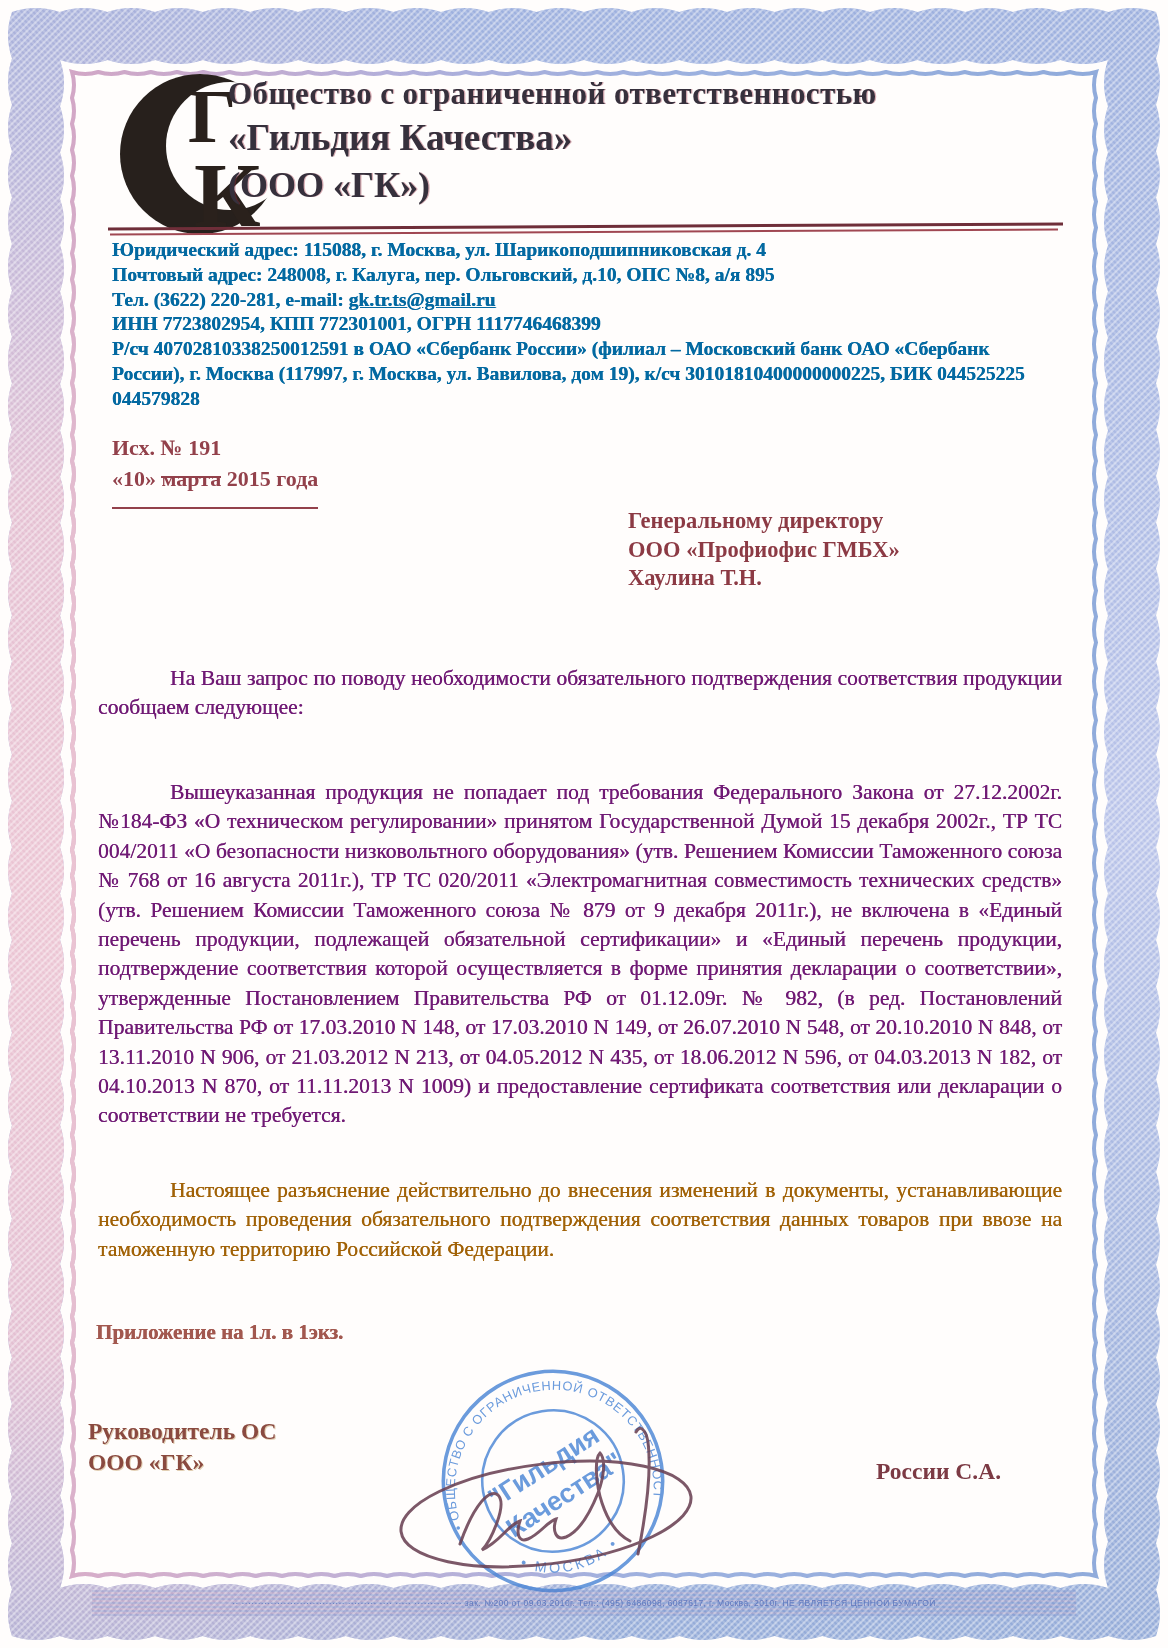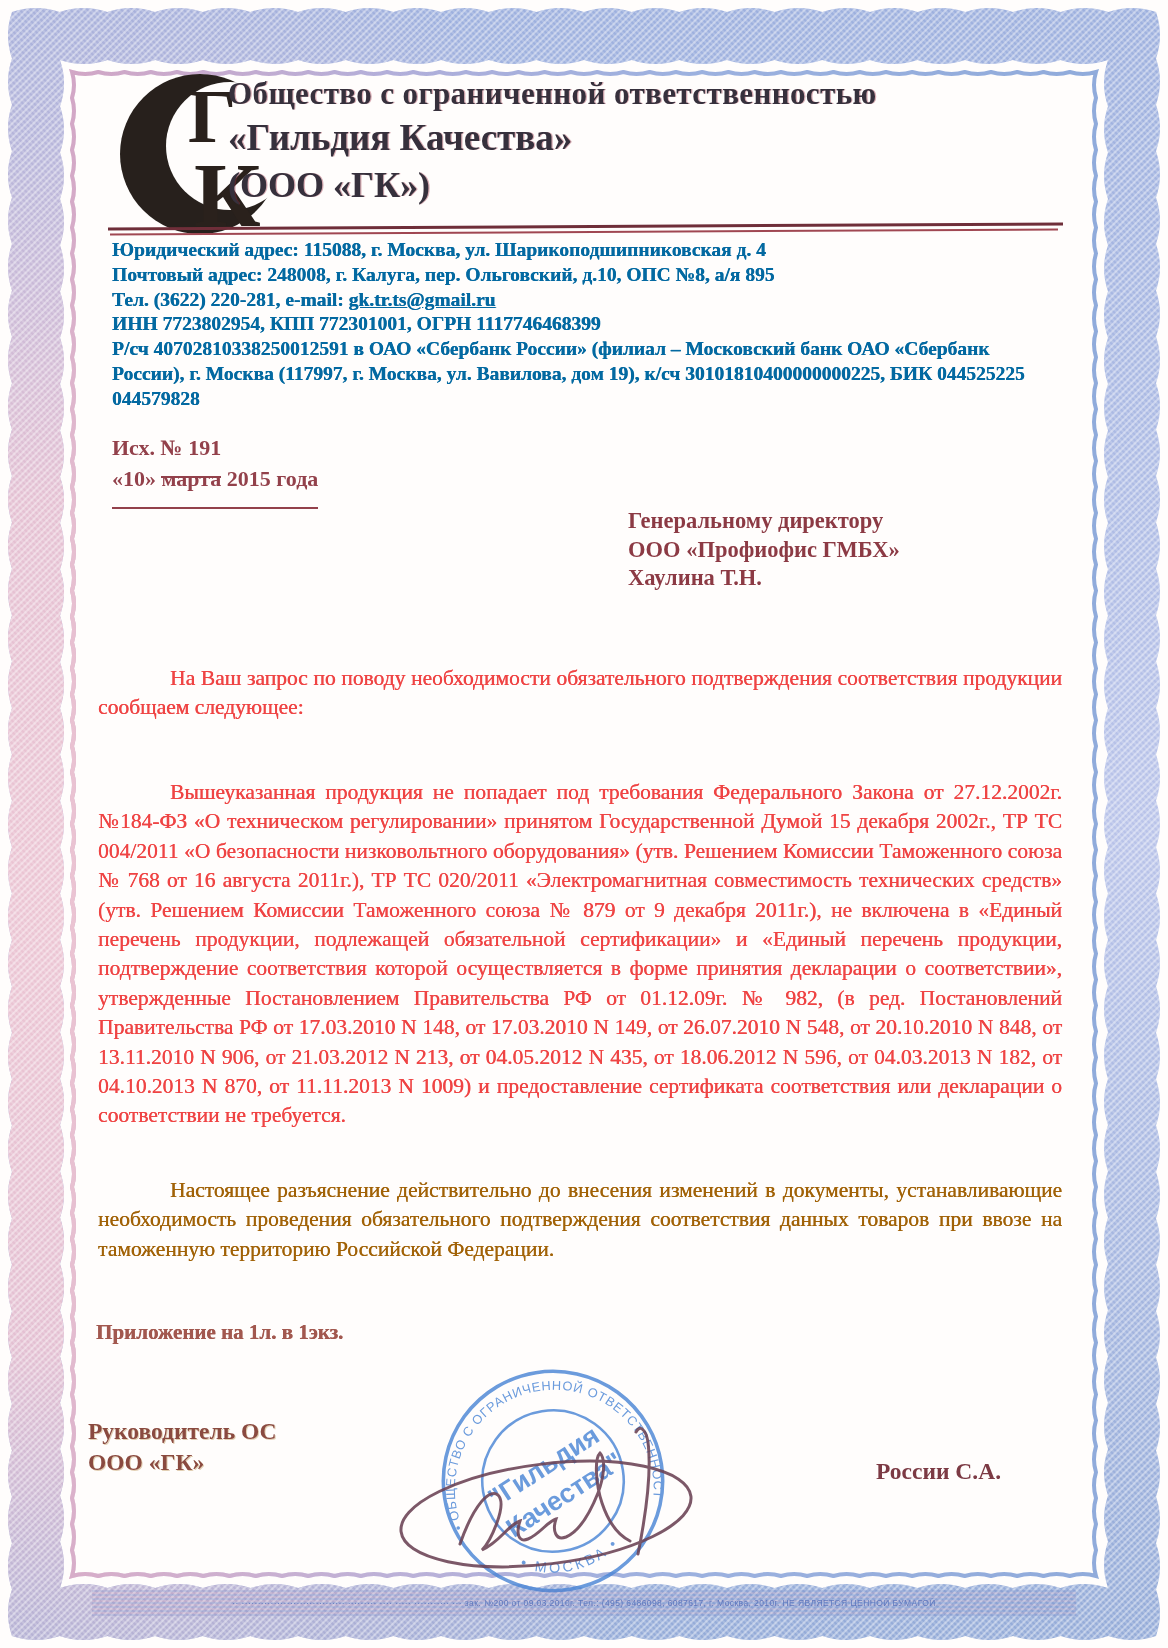--- a/index.html
+++ b/index.html
@@ -29,21 +29,21 @@
 
   
   .ref{position:absolute;left:112px;top:432px;color:#93414b;font-size:22px;font-weight:700;line-height:31px;}
   .ref .u{border-bottom:2.5px solid #93414b;padding-bottom:16px;}
 
   
   .recipient{position:absolute;left:628px;top:498px;width:430px;color:#8c3a44;
              font-size:22.5px;font-weight:700;line-height:28.5px;margin-top:9px;}
 
   
-  .para{position:absolute;left:98px;width:964px;color:#ef4444;font-size:21.5px;
+  .para{position:absolute;left:98px;width:964px;color:#701a75;font-size:21.5px;
         line-height:29.4px;text-align:justify;text-indent:72px;}
   .intro{top:664px;}
   .main{top:778px;}
   .validity{top:1176px;color:#a16207;}
   .attachment{position:absolute;left:96px;top:1320px;color:#a2584f;font-size:21px;font-weight:600;}
 
   
   .sig-title{position:absolute;left:88px;top:1416px;color:#8a4a40;font-size:23.5px;
              font-weight:700;line-height:31px;text-shadow:1px .5px 0 rgba(190,150,90,.45);}
   .sig-name{position:absolute;left:876px;top:1458px;color:#7c3a44;font-size:23.5px;font-weight:700;}

